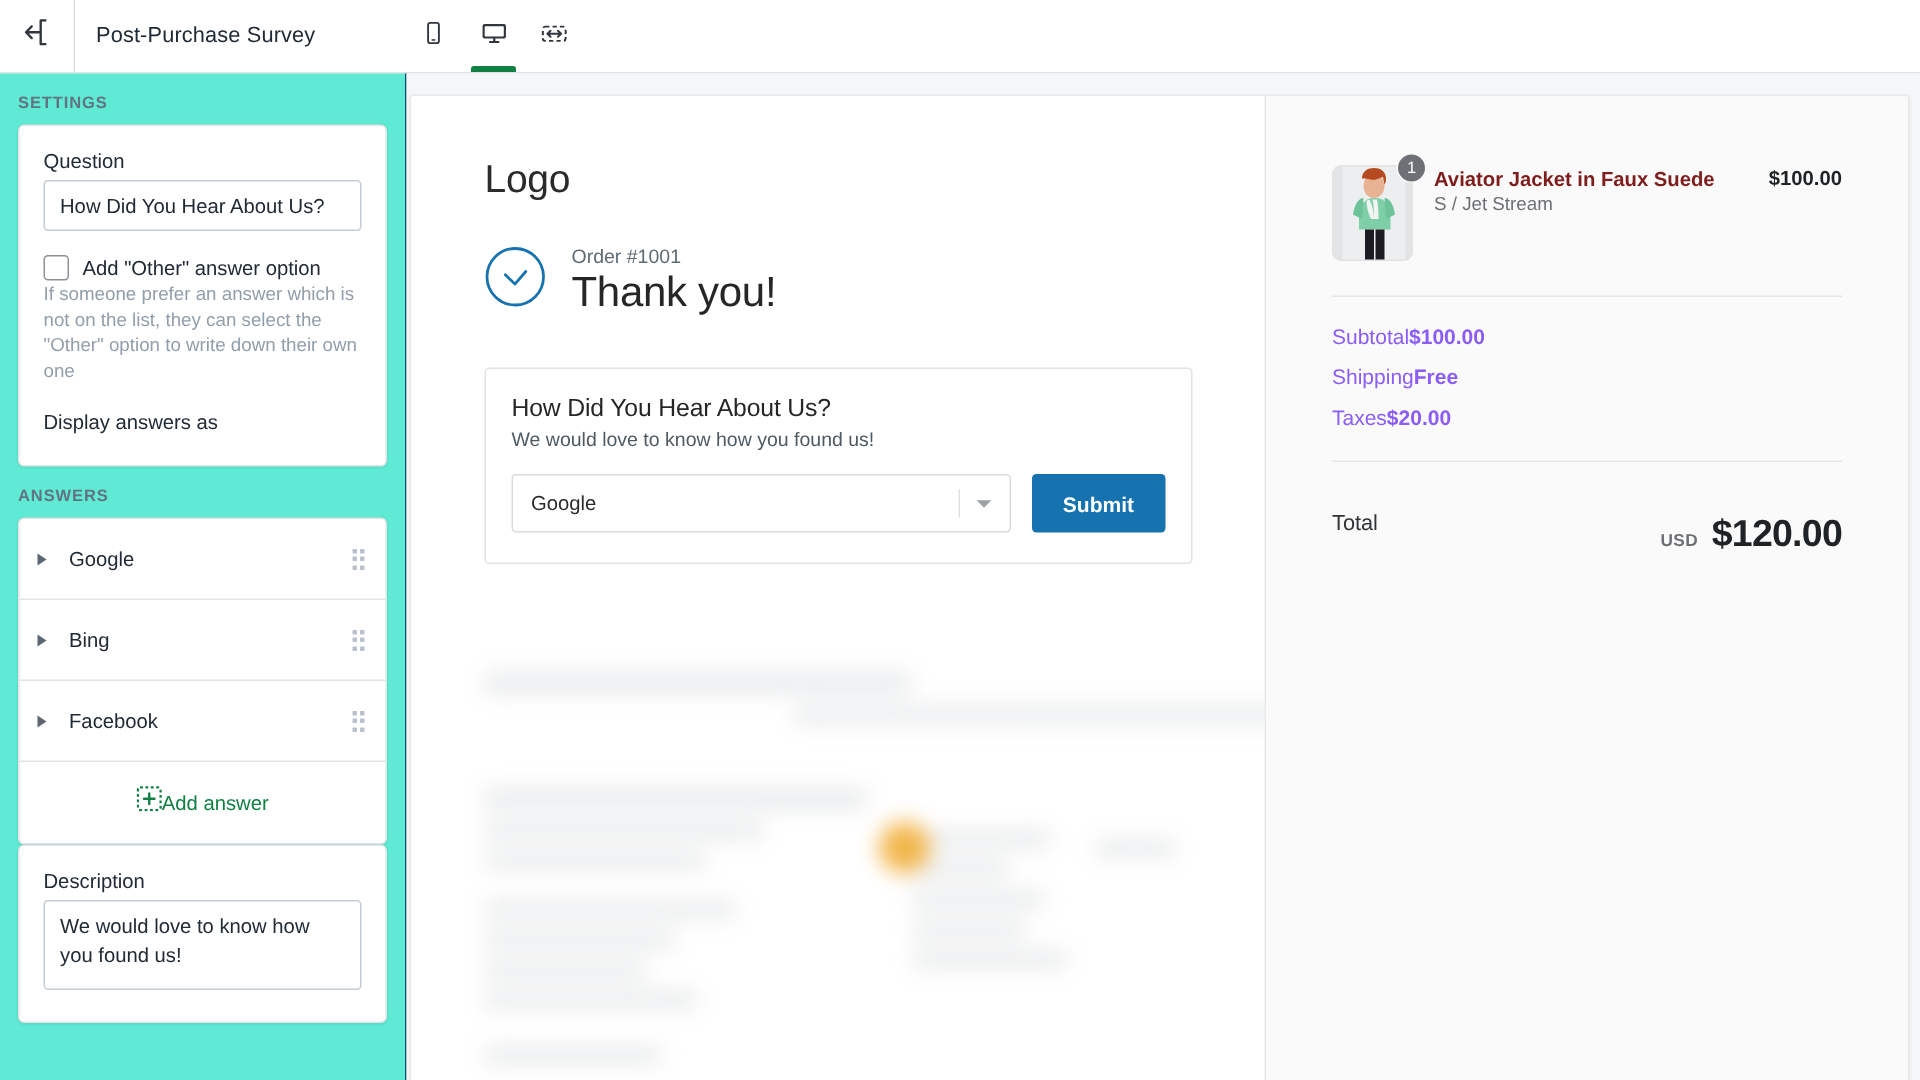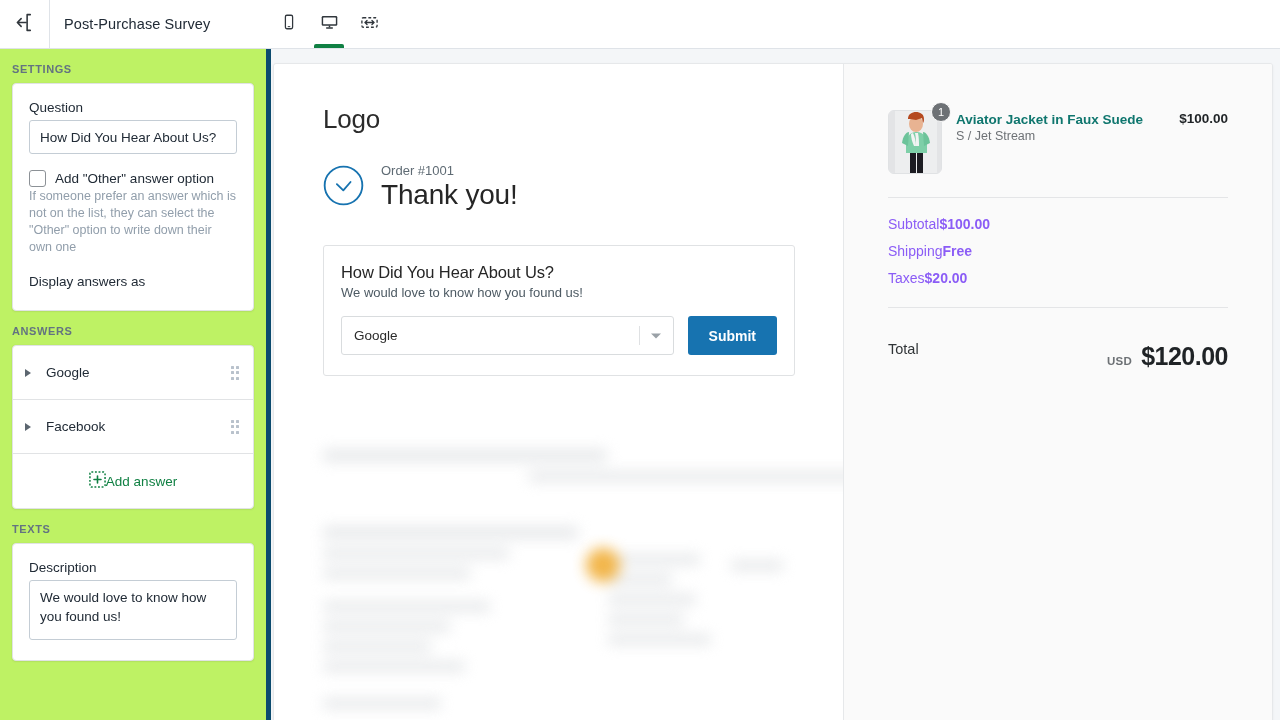--- a/index.html
+++ b/index.html
@@ -83,22 +83,22 @@
     cursor: pointer;
     font-family: inherit;
     box-shadow: inset 0 -1px 0 rgba(0,0,0,.18);
   }
 
   
   .sidebar {
     position: absolute;
     top: 49px; left: 0;
     width: 271px; height: 671px;
-    background: #bef264;
-    border-right: 5px solid #0c4a6e;
+    background: #5eead4;
+    border-right: 1px solid #0c4a6e;
     overflow: hidden;
     padding: 0 12px;
   }
   .section-label {
     font-size: 11px;
     letter-spacing: .6px;
     color: #637381;
     font-weight: bold;
     padding: 14px 0 8px 0;
   }
@@ -319,21 +319,21 @@
     position: absolute;
     top: -8px; right: -9px;
     width: 20px; height: 20px;
     border-radius: 50%;
     background: #6d7175;
     color: #fff;
     font-size: 11px;
     display: flex; align-items: center; justify-content: center;
     border: 1.5px solid #fafafa;
   }
-  .ord-name { font-size: 13.5px; color: #0f766e; font-weight: bold; }
+  .ord-name { font-size: 13.5px; color: #7f1d1d; font-weight: bold; }
   .ord-variant { font-size: 12.5px; color: #6d7175; margin-top: 2px; }
   .ord-price { font-size: 13.5px; color: #1f2326; font-weight: bold; margin-left: auto; padding-top: 1px; }
   .hr { height: 1px; background: #e4e5e7; margin: 23px 0 18px 0; }
   .sum-row {
     display: flex; justify-content: flex-start;
     font-size: 14px; color: #8b5cf6;
     margin-bottom: 11px;
   }
   .sum-row .v { font-weight: bold; }
   .total-row { display: flex; align-items: center; justify-content: space-between; }
@@ -417,20 +417,32 @@
           <i></i>
           <i></i>
           <i></i>
           <i></i>
           <i></i>
           <i></i>
         </span>
     </div>
     <div class="answer-row">
       <span class="disc-tri"></span>
+      <span class="answer-name">Bing</span>
+      <span class="drag-dots">
+          <i></i>
+          <i></i>
+          <i></i>
+          <i></i>
+          <i></i>
+          <i></i>
+        </span>
+    </div>
+    <div class="answer-row">
+      <span class="disc-tri"></span>
       <span class="answer-name">Facebook</span>
       <span class="drag-dots">
           <i></i>
           <i></i>
           <i></i>
           <i></i>
           <i></i>
           <i></i>
         </span>
     </div>
@@ -438,21 +450,20 @@
       <span>
         <svg width="17" height="17" viewBox="0 0 18 18" fill="none">
           <rect x="1" y="1" width="16" height="16" rx="1.5" stroke="#108043" stroke-width="1.6" stroke-dasharray="2 1.8"></rect>
           <path d="M9 5.3v7.4M5.3 9h7.4" stroke="#108043" stroke-width="1.7" stroke-linecap="round"></path>
         </svg>
       </span>
       <span class="add-answer-label">Add answer</span>
     </div>
   </div>
 
-  <div class="section-label">TEXTS</div>
 
   <div class="card card-pad">
     <label class="field-label">Description</label>
     <textarea class="text-input" style="height: 60px; padding: 7px 10px; line-height: 19px; resize: none;">We would love to know how you found us!</textarea>
   </div>
 </div>
 
 <div class="preview-stage">
   <div class="preview-card">
 

